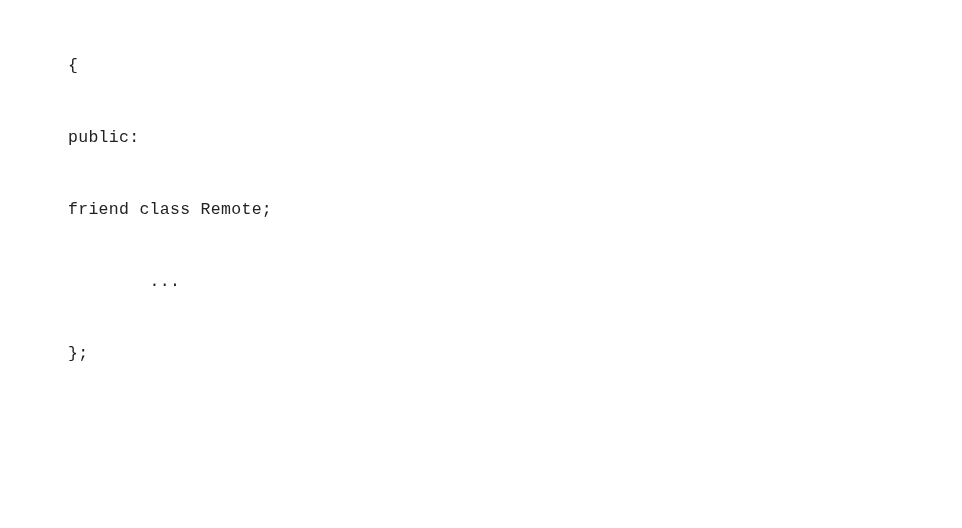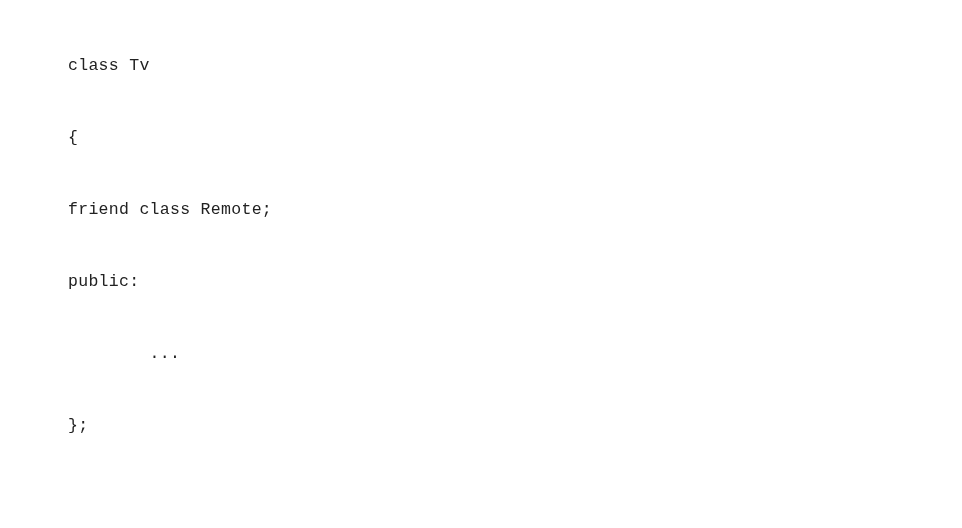--- a/index.html
+++ b/index.html
@@ -29,24 +29,23 @@
     display: block;
     white-space: pre;
   }
 </style>
 </head>
 <body>
 
 <div class="page">
 
   <div class="code-block">
-    <span>class Tv</span>
     <span>{</span>
+    <span>public:</span>
     <span>friend class Remote;</span>
-    <span>public:</span>
     <span>        ...</span>
     <span>};</span>
     
     
     
     
     
     
     
     

